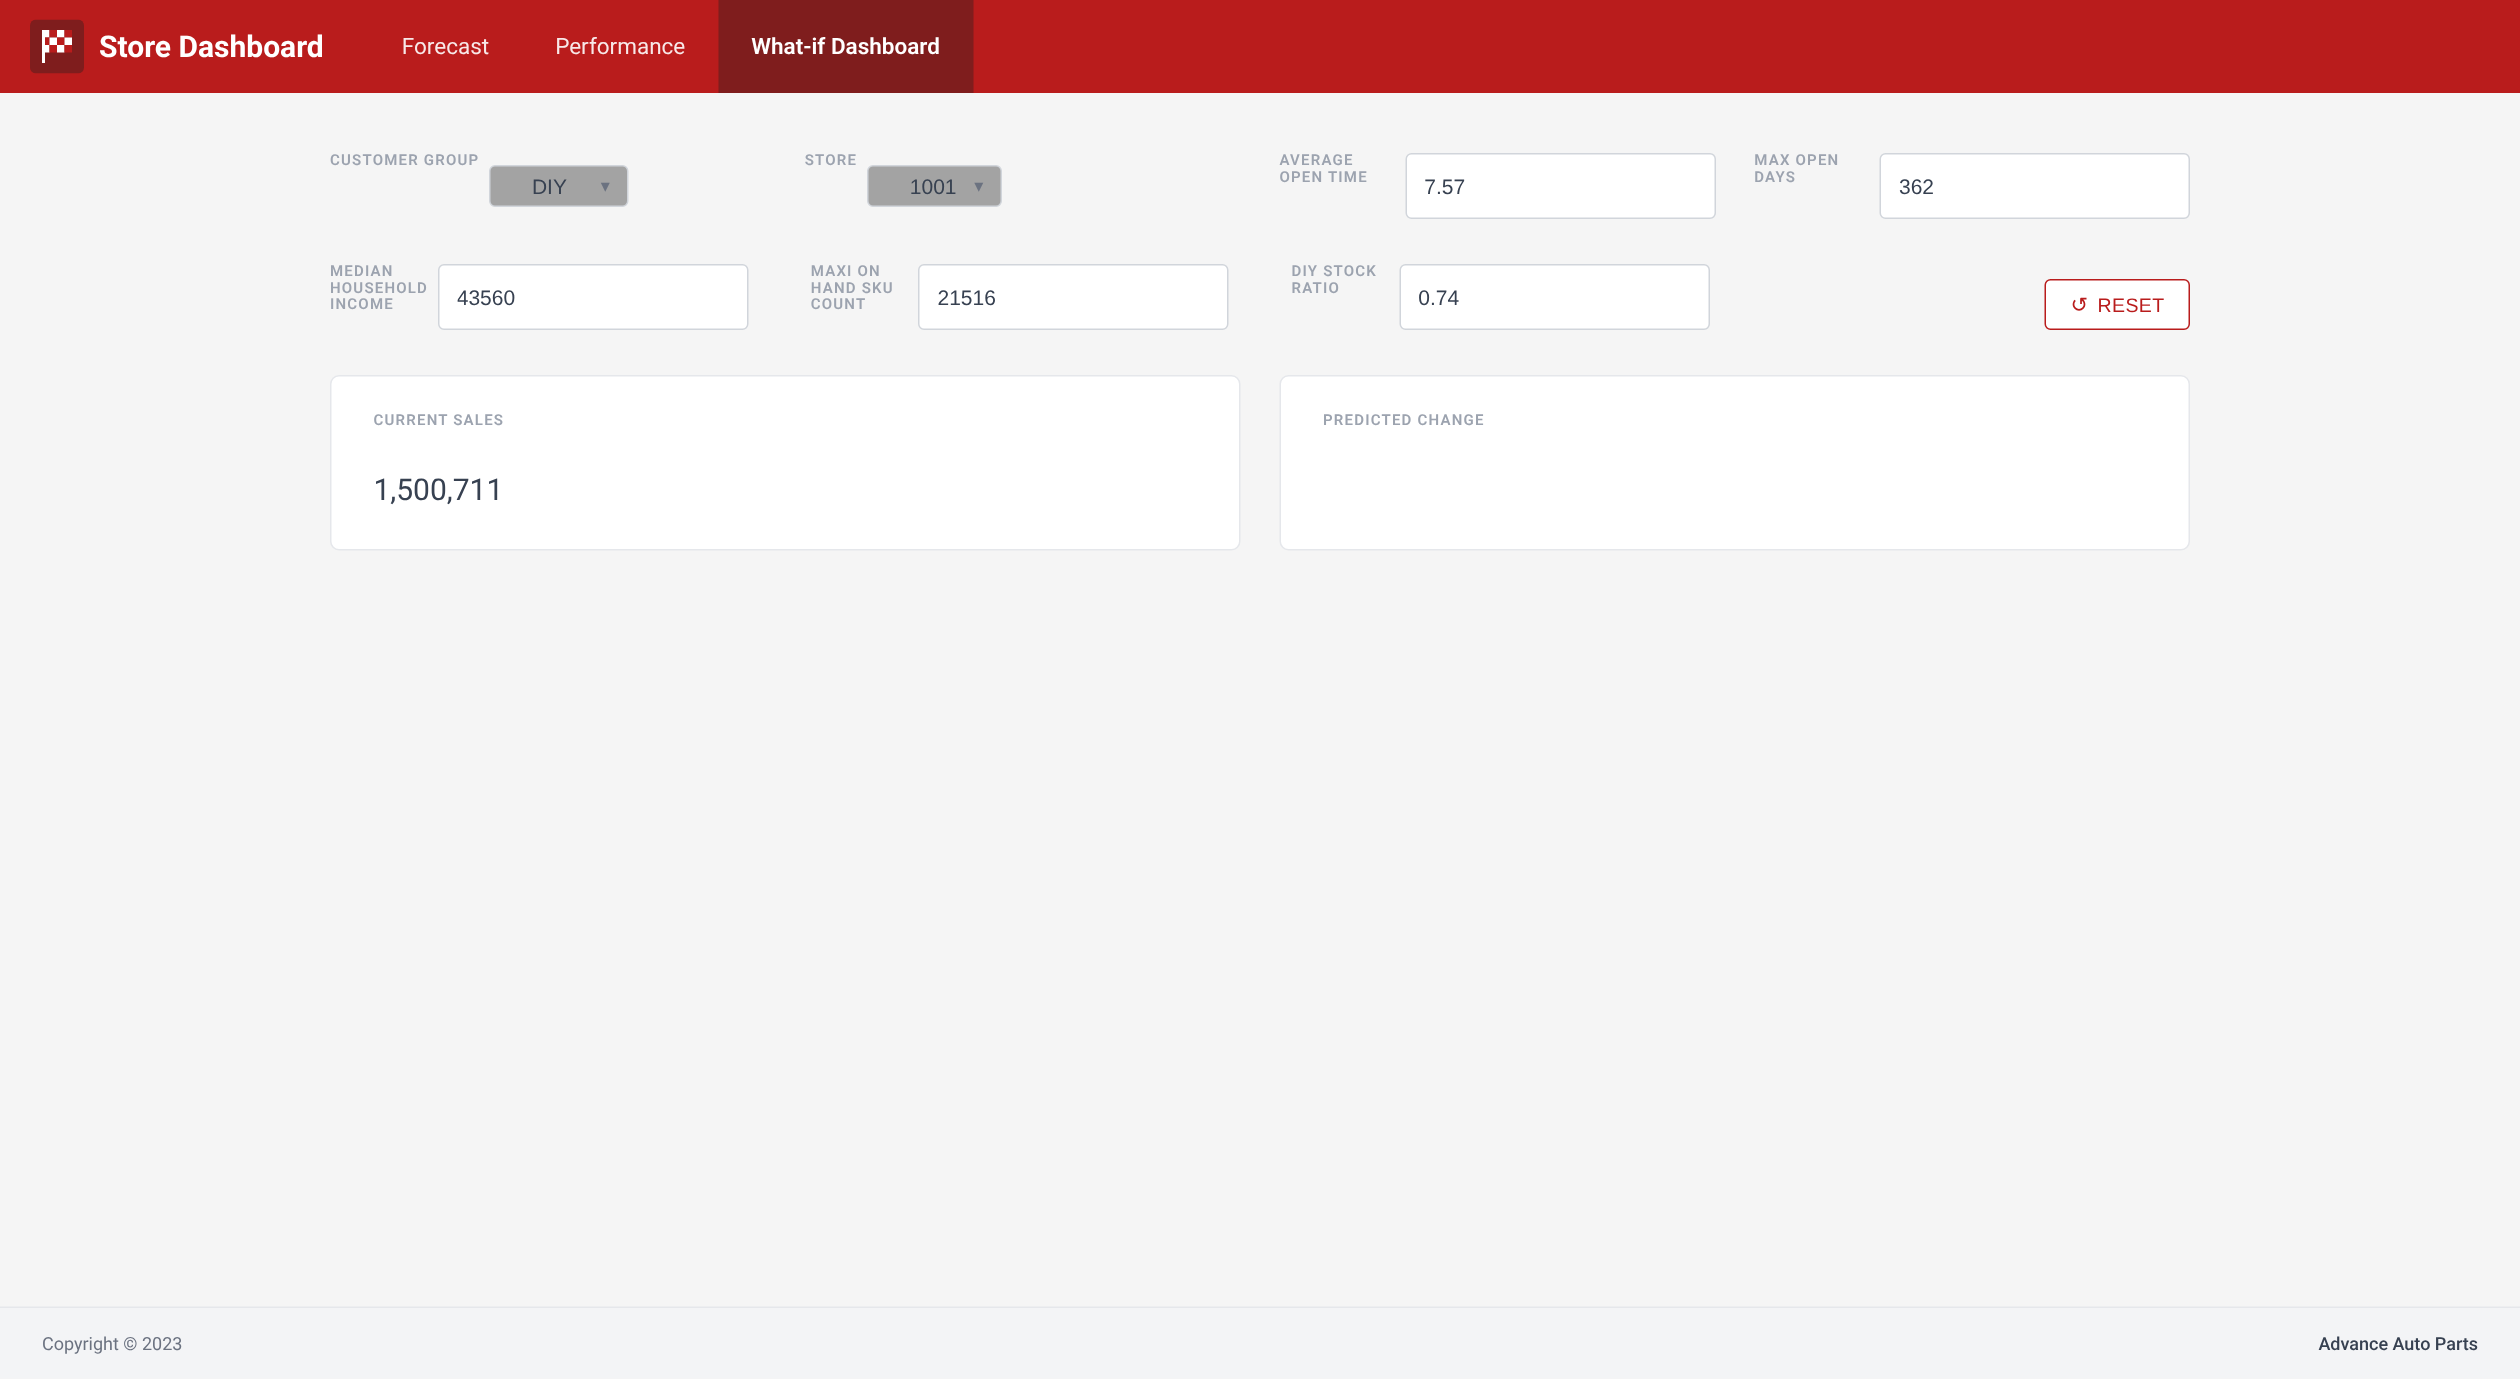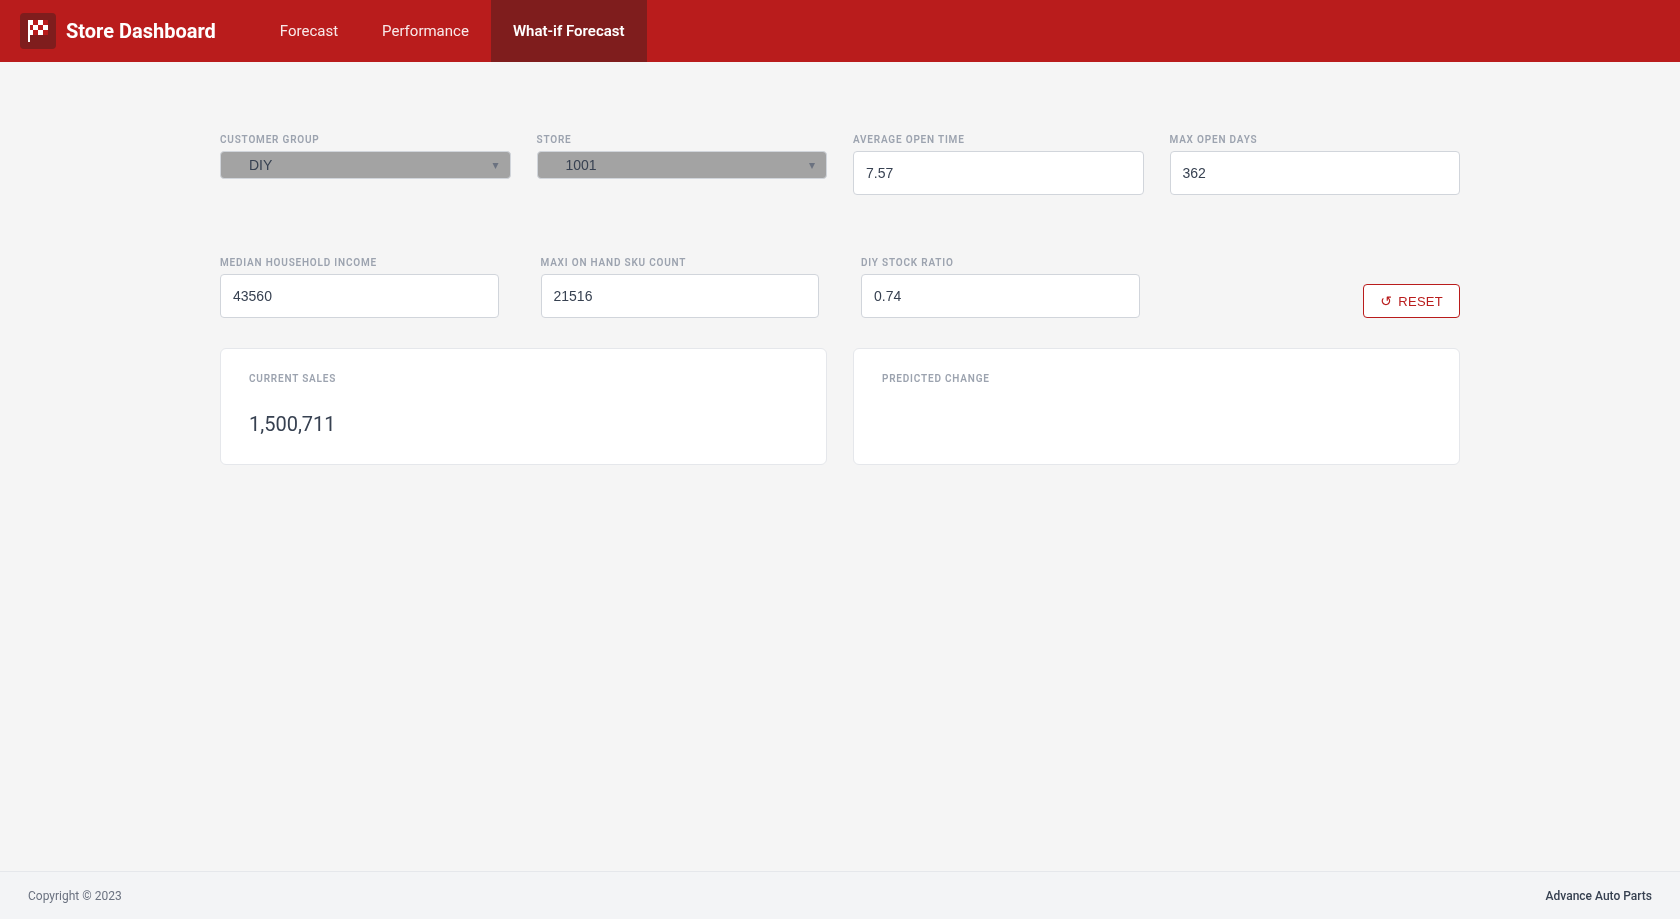--- a/index.html
+++ b/index.html
@@ -16,21 +16,21 @@
       flex-direction: column;
     }
 
     
     header {
       background: #b91c1c;
       height: 62px;
       display: flex;
       align-items: center;
       padding: 0 20px;
-      gap: 12px;
+      gap: 0;
     }
 
     .header-brand {
       display: flex;
       align-items: center;
       gap: 10px;
       margin-right: 30px;
     }
 
     .header-logo {
@@ -80,23 +80,22 @@
     
     .form-grid {
       display: grid;
       grid-template-columns: 1fr 1fr 1fr 1fr;
       gap: 20px 26px;
       margin-bottom: 30px;
     }
 
     .form-group {
       display: flex;
-      flex-direction: column;
+      flex-direction: row;
       gap: 6px;
-      margin-top: 32px;
     }
 
     .form-label {
       font-size: 10px;
       font-weight: 600;
       color: #9ca3af;
       letter-spacing: 0.08em;
       text-transform: uppercase;
     }
 
@@ -251,21 +250,21 @@
 
         <rect x="8" y="7" width="2" height="22" fill="white"></rect>
       </g>
     </svg>
     <span class="header-title">Store Dashboard</span>
   </div>
 
   <nav class="header-nav">
     <a class="nav-item">Forecast</a>
     <a class="nav-item">Performance</a>
-    <a class="nav-item active">What-if Forecast</a>
+    <a class="nav-item active">What-if Dashboard</a>
   </nav>
 </header>
 
 <main>
 
   <div class="form-grid">
 
     <div class="form-group">
       <label class="form-label">CUSTOMER GROUP</label>
       <div class="form-select-wrapper">

